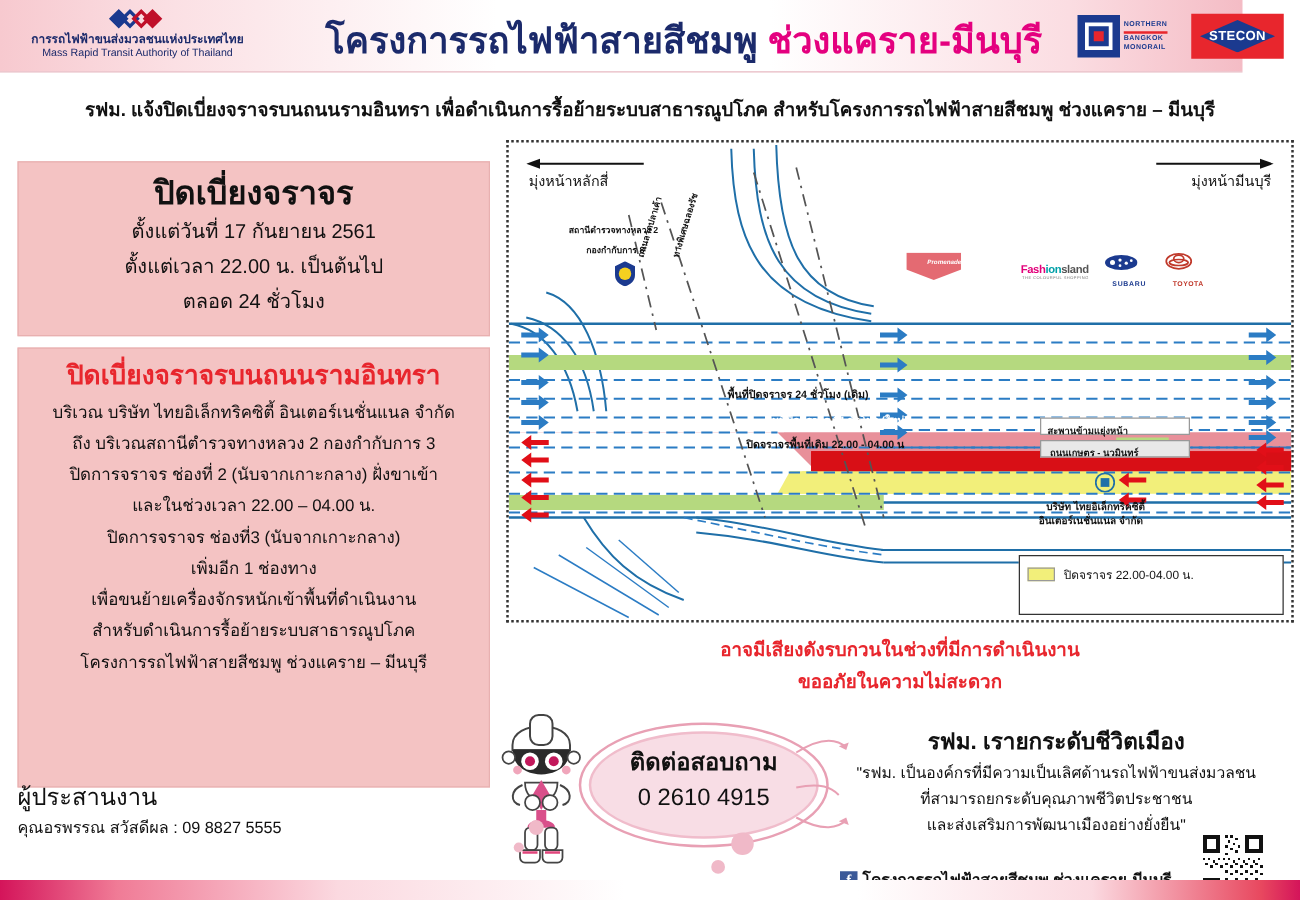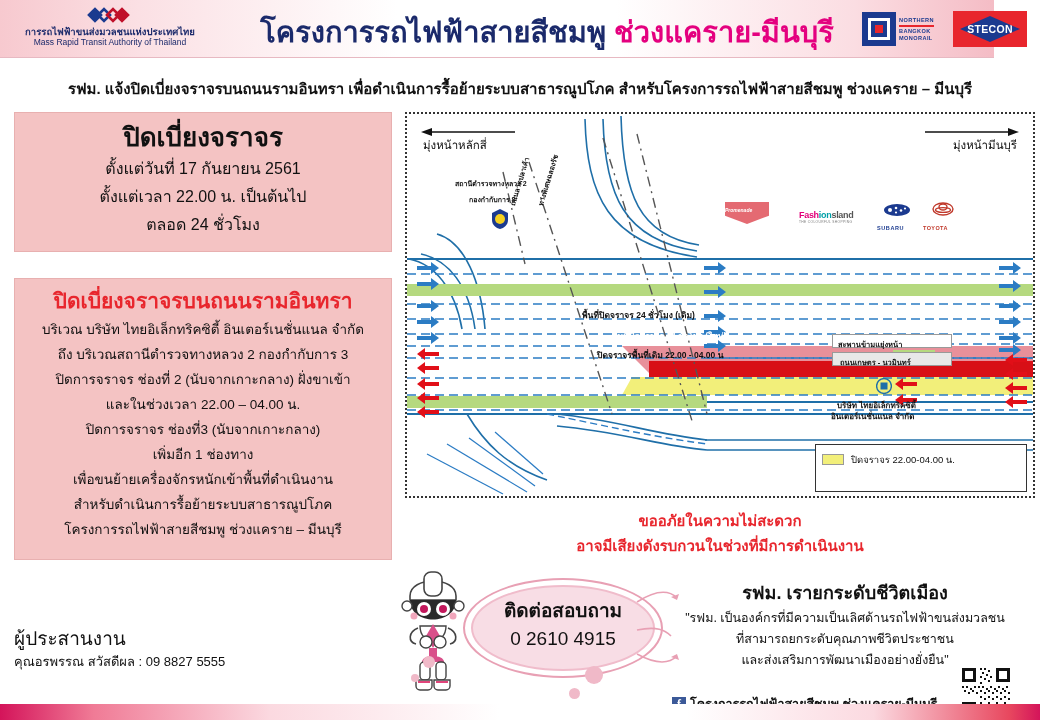--- a/index.html
+++ b/index.html
@@ -55,39 +55,39 @@
     position:absolute; left:0; top:76px; width:1040px; height:26px;
     text-align:center; font-size:15px; font-weight:bold; color:#111111;
     line-height:26px; white-space:nowrap;
   }
 
   
   .pink-panel {
     position:absolute; background:#f4c3c3; border:1px solid #e8b0b0;
     text-align:center; color:#111111;
   }
-  #panel-closure { left:14px; top:112px; width:378px; height:140px; padding-top:6px; }
+  #panel-closure { left:14px; top:129px; width:378px; height:140px; padding-top:6px; }
   #panel-closure .head { font-size:26px; font-weight:bold; line-height:36px; color:#111; }
   #panel-closure .line { font-size:16px; line-height:28px; }
 
-  #panel-detail { left:14px; top:278px; width:378px; height:282px; padding-top:6px; }
+  #panel-detail { left:14px; top:278px; width:378px; height:352px; padding-top:6px; }
   #panel-detail .head { font-size:21px; font-weight:bold; line-height:32px; color:#e8262d; }
   #panel-detail .line { font-size:13.5px; line-height:25px; }
 
   
   #map {
     position:absolute; left:405px; top:112px; width:630px; height:386px;
     background:#ffffff; border:2px dotted #333333;
   }
   #map-inner { position:absolute; left:0; top:0; width:100%; height:100%; }
   #map-inner svg { display:block; }
   .mlabel { position:absolute; font-size:7px; color:#111; white-space:nowrap; font-weight:bold; }
   .dirlabel { position:absolute; font-size:11.5px; color:#111; white-space:nowrap; }
 
-  .brandlogo { position:absolute; text-align:left; }
+  .brandlogo { position:absolute; text-align:right; }
   .bl-promenade {
     width:44px; height:22px; background:#e46a72; color:#fff; font-size:5px;
     font-style:italic; font-weight:bold; line-height:13px;
     clip-path:polygon(0 0,100% 0,100% 62%,50% 100%,0 62%);
     padding-top:2px;
   }
   .bl-fashion { font-size:9px; font-weight:bold; letter-spacing:-0.3px; }
   .bl-fashion i { font-style:normal; }
   .bl-fashion small { display:block; font-size:3.2px; color:#777; font-weight:normal; letter-spacing:0.4px; }
   .bl-subaru { font-size:5.5px; font-weight:bold; color:#1b3a8f; letter-spacing:0.6px; }
@@ -427,22 +427,22 @@
 
   <div class="legendbox">
     <div class="legrow">
       <span class="legsw" style="background:#f2ef7a"></span>
       <span class="legtx">ปิดจราจร 22.00-04.00 น.</span>
     </div>
   </div>
 </div>
 
 <div id="notice">
+  <div>อาจมีเสียงดังรบกวนในช่วงที่มีการดำเนินงาน</div>
   <div>ขออภัยในความไม่สะดวก</div>
-  <div>อาจมีเสียงดังรบกวนในช่วงที่มีการดำเนินงาน</div>
 </div>
 
 <div id="mascot">
   <svg width="70" height="130" viewBox="0 0 70 130">
 
     <path d="M12 34 C12 14 58 14 58 34 L58 38 L12 38 Z" fill="#ffffff" stroke="#444" stroke-width="1.6"></path>
     <rect x="26" y="10" width="18" height="24" rx="7" fill="#ffffff" stroke="#444" stroke-width="1.6"></rect>
 
     <path d="M12 38 C12 64 58 64 58 38 Z" fill="#2a2a2a"></path>
     <circle cx="26" cy="47" r="7" fill="#ffffff"></circle>

